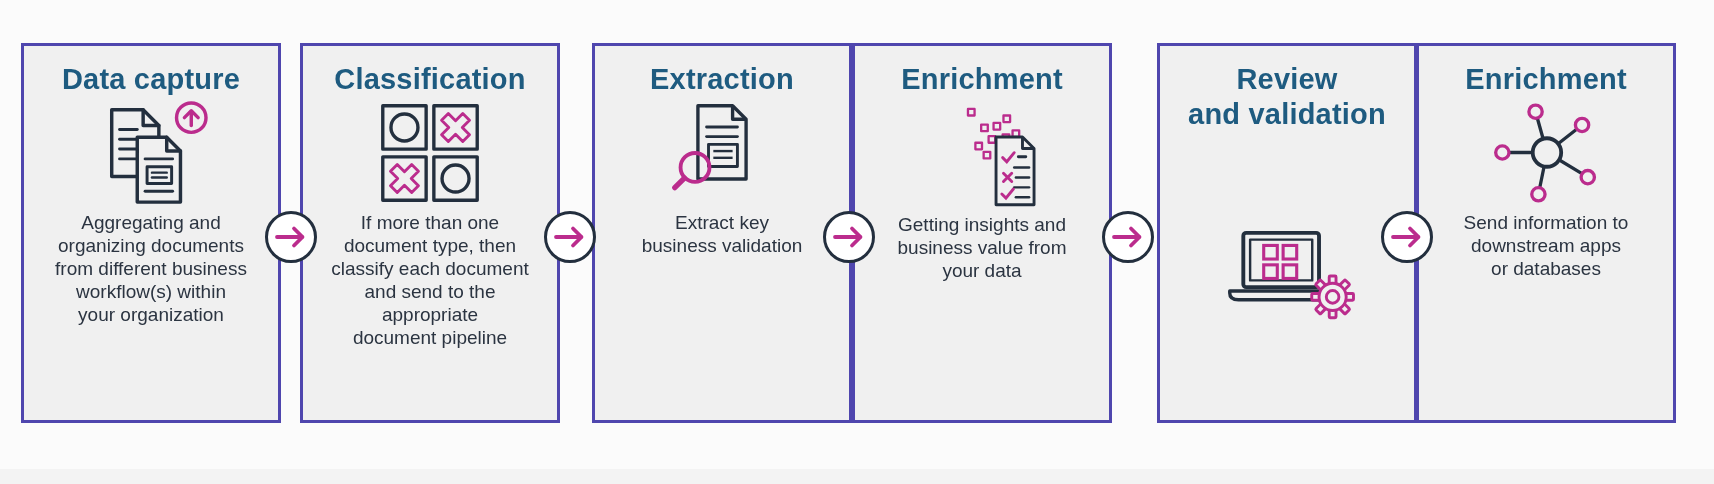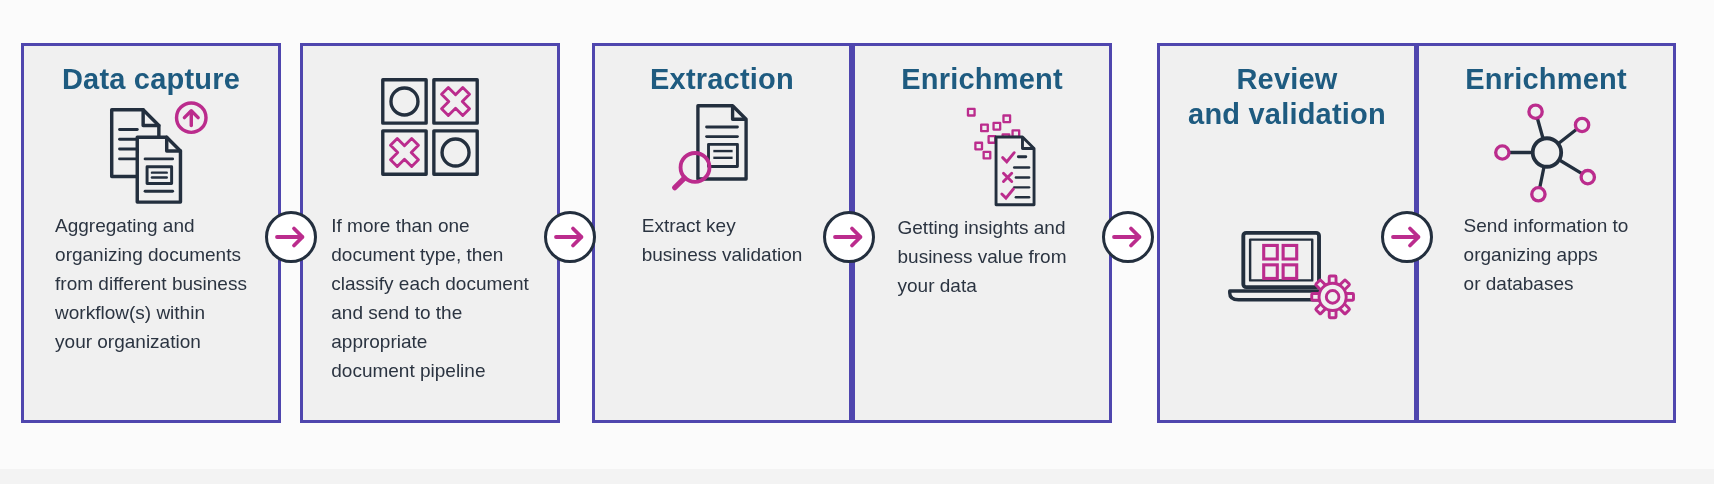--- a/index.html
+++ b/index.html
@@ -19,21 +19,21 @@
   }
   .card-title{
     margin:16px 6px 0;font-size:29px;line-height:35px;font-weight:bold;
     color:#1e5b80;text-align:center;white-space:pre-line;letter-spacing:.2px;
   }
   .icon-area{
     flex:1 1 auto;display:flex;align-items:center;justify-content:center;width:100%;
   }
   .card-desc{
     margin:0 4px;flex:0 0 auto;height:212px;box-sizing:border-box;padding-top:3px;
-    font-size:19px;line-height:29px;color:#2b3441;white-space:pre-line;
+    font-size:19px;line-height:23px;color:#2b3441;text-align:center;white-space:pre-line;
   }
   .connector{
     position:absolute;top:210px;width:54px;height:54px;z-index:5;
   }
   svg{display:block;}
 </style>
 </head>
 <body>
 
 <div class="board">
@@ -65,20 +65,21 @@
       </svg>
     </div>
     <p class="card-desc">Aggregating and
 organizing documents
 from different business
 workflow(s) within
 your organization</p>
   </section>
 
   <section class="card" style="left:300px">
+    <h2 class="card-title">Classification</h2>
     <div class="icon-area">
       <svg width="106" height="106" viewBox="0 0 110 110">
         <g fill="none" stroke="#232f3e" stroke-width="3.5" stroke-linejoin="round">
           <rect x="6" y="6" width="45" height="45"></rect>
           <rect x="59" y="6" width="45" height="45"></rect>
           <rect x="6" y="59" width="45" height="45"></rect>
           <rect x="59" y="59" width="45" height="45"></rect>
           <circle cx="28.5" cy="28.5" r="14"></circle>
           <circle cx="81.5" cy="81.5" r="14"></circle>
         </g>
@@ -204,21 +205,21 @@
         <g fill="#f0f0f0" stroke="#bb2c8d" stroke-width="3.5">
           <circle cx="48" cy="13" r="7"></circle>
           <circle cx="97" cy="27" r="7"></circle>
           <circle cx="13" cy="56" r="7"></circle>
           <circle cx="103" cy="82" r="7"></circle>
           <circle cx="51" cy="100" r="7"></circle>
         </g>
       </svg>
     </div>
     <p class="card-desc">Send information to
-organizing apps
+downstream apps
 or databases</p>
   </section>
 
   <div class="connector" style="left:263.5px">
     <svg width="54" height="54" viewBox="0 0 54 54">
       <circle cx="27" cy="27" r="24.5" fill="#ffffff" stroke="#232f3e" stroke-width="3"></circle>
       <g stroke="#bb2c8d" stroke-width="3.8" fill="none" stroke-linecap="round" stroke-linejoin="round">
         <line x1="13" y1="27" x2="38" y2="27"></line>
         <path d="M30 18.5 L38.5 27 L30 35.5"></path>
       </g>

